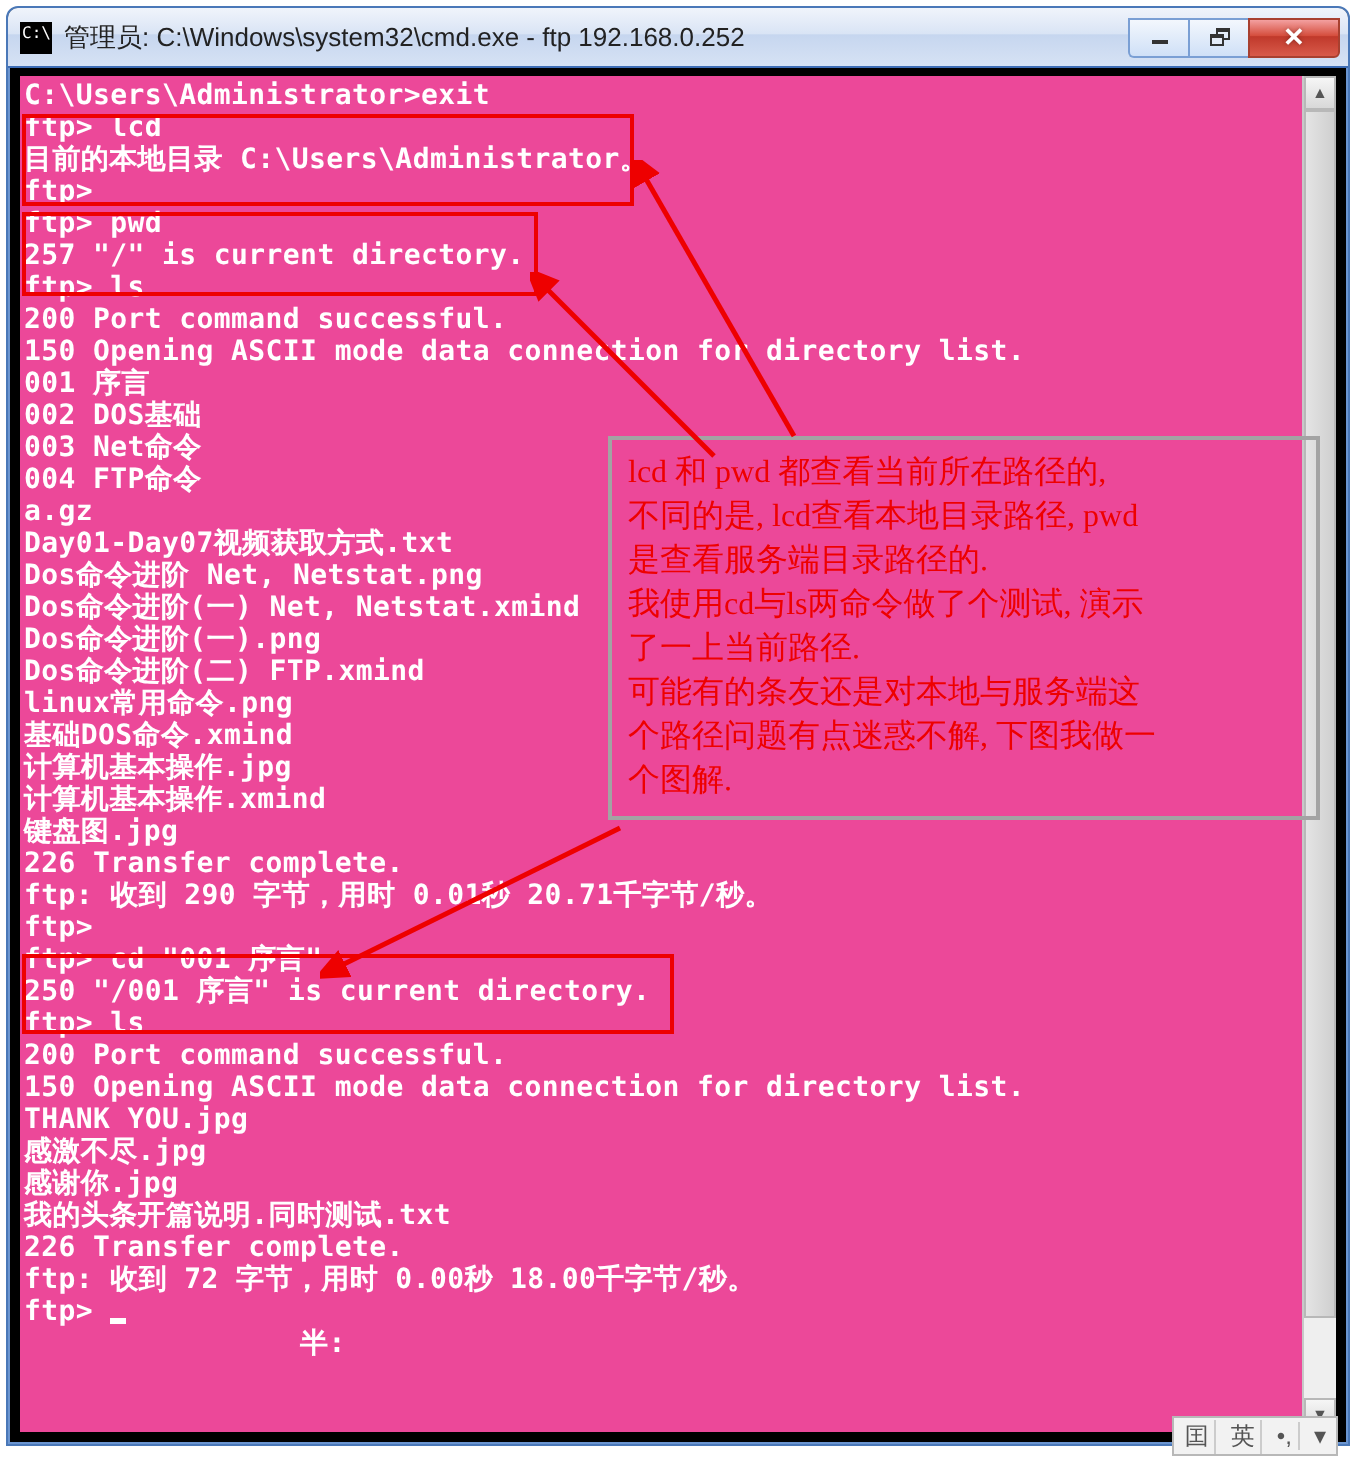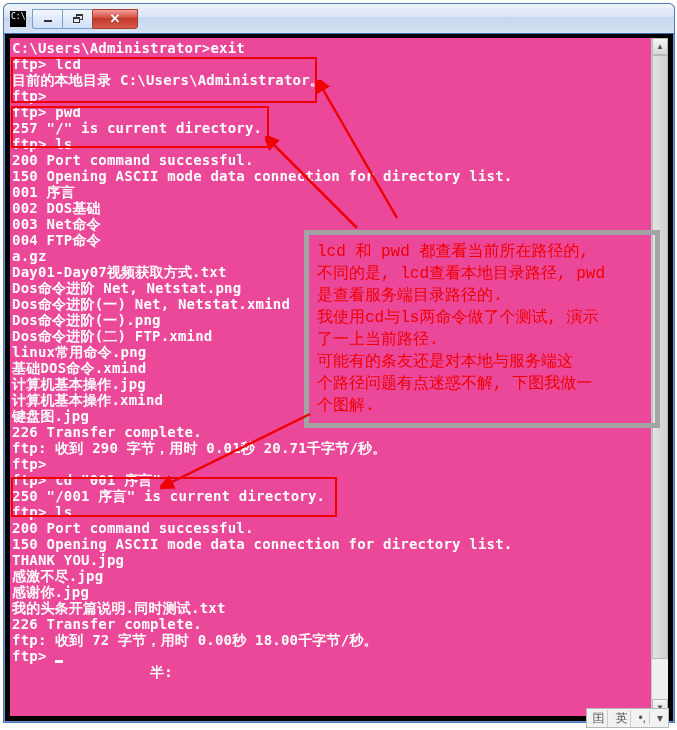--- a/index.html
+++ b/index.html
@@ -141,29 +141,28 @@
   position: absolute;
   border: 2px solid #ee0000;
   pointer-events: none;
 }
 .annotation-arrow {
   position: absolute;
   pointer-events: none;
 }
 .annot-text {
   position: absolute;
-  border: 5px solid #a3a3a3;
+  border: 2px solid #a3a3a3;
   color: #ee0000;
   font-size: 16px;
   line-height: 22px;
   padding: 6px 8px;
   background: transparent;
   pointer-events: none;
-  font-family: Liberation Mono, monospace;
-  margin-top: 12px;
+  font-family: Liberation Serif, serif;
 }
 .cursor {
   display: inline-block;
   width: 8px;
   height: 3px;
   background: #fff;
   vertical-align: -2px;
 }
 .ime-bar {
   position: absolute;
@@ -184,20 +183,21 @@
   color: #555;
 }
 .ime-seg:last-child { border-right: none; }
 </style>
 </head>
 <body>
 
 <div class="window">
   <div class="titlebar">
     <div class="icon"></div>
+    <div class="title">管理员: C:\Windows\system32\cmd.exe - ftp  192.168.0.252</div>
     <div class="winbtns">
       <div class="winbtn min">
         <svg width="10" height="10">
             <rect x="1" y="6" width="8" height="2" fill="#333"></rect>
           </svg>
       </div>
       <div class="winbtn max">
         <span class="maxglyph2">
             <span class="b1"></span>
             <span class="b2"></span>

